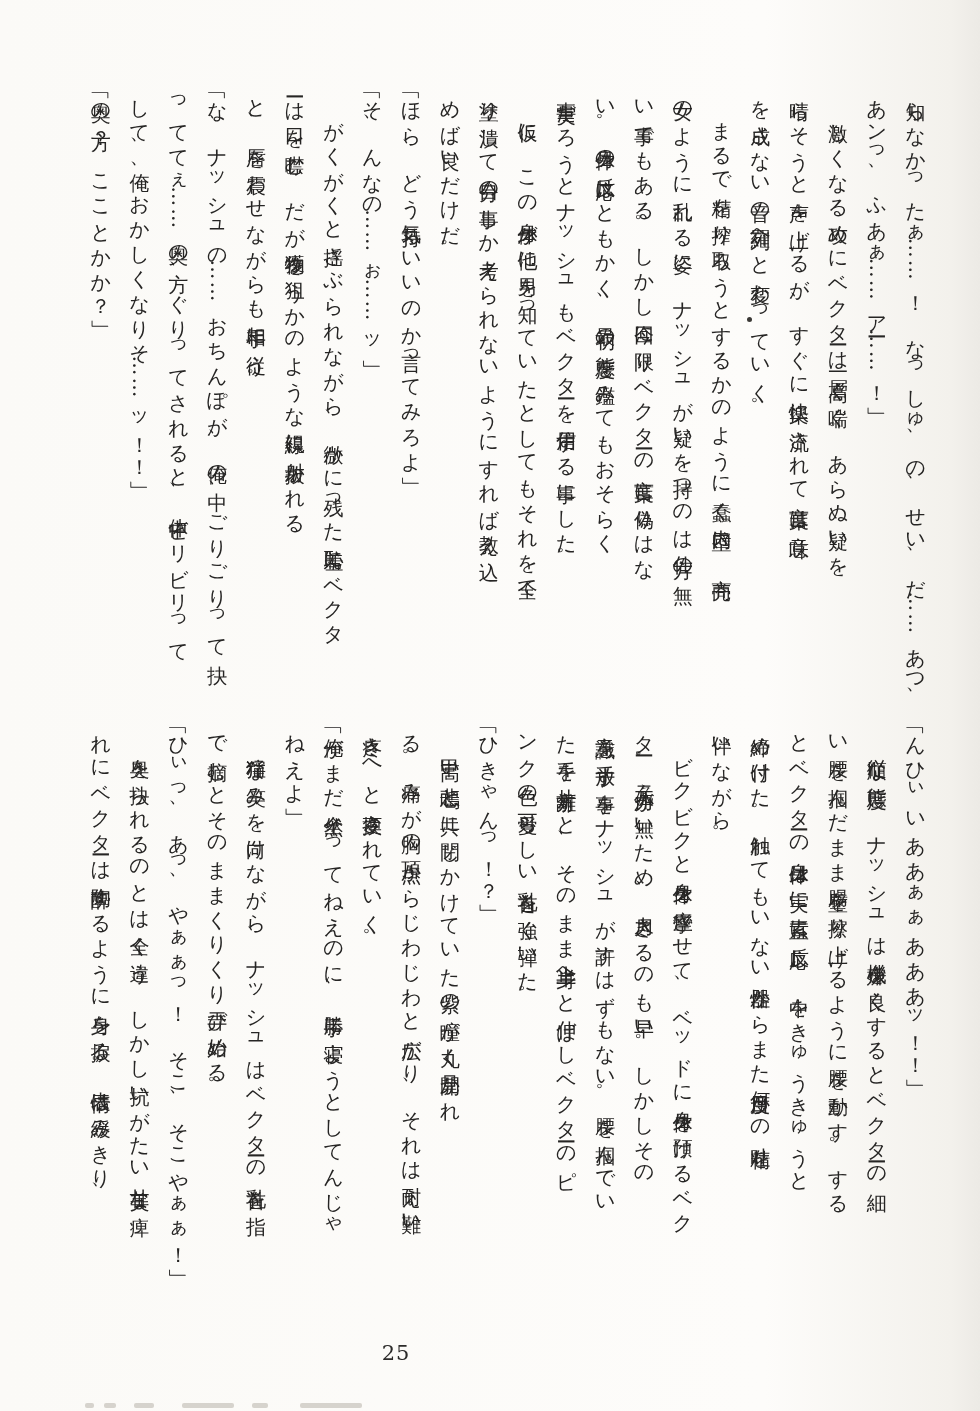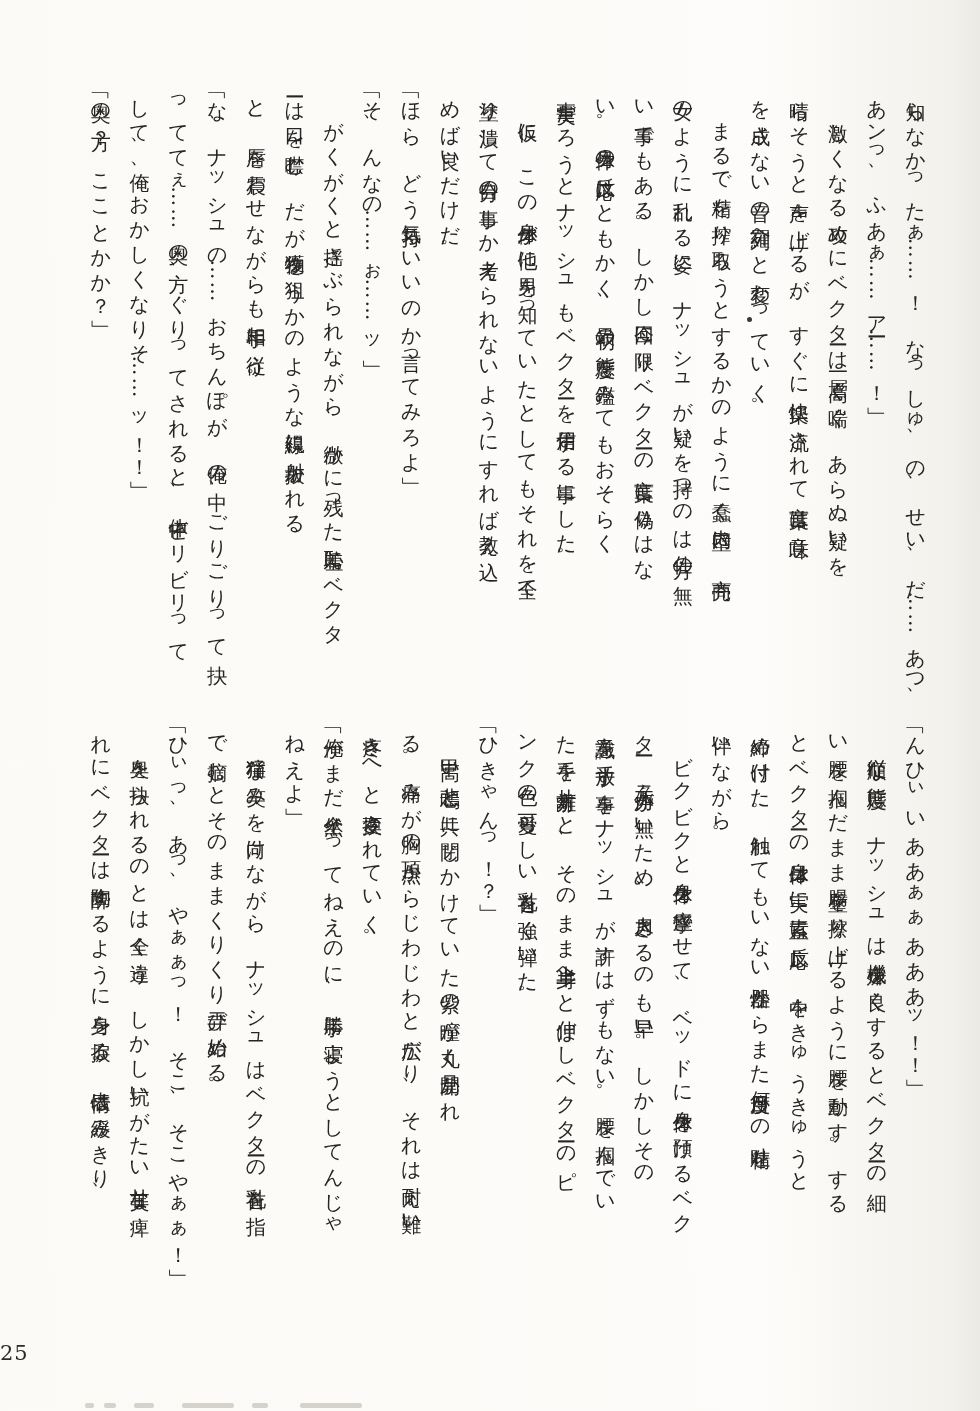--- a/index.html
+++ b/index.html
@@ -38,21 +38,21 @@
   #bottom-block {
     top: 721px;
     height: 600px;
     width: 856px;
   }
   #page-number {
     position: absolute;
     top: 1341px;
     left: 0;
     width: 792px;
-    text-align: left;
+    text-align: center;
     font-size: 21px;
     letter-spacing: 1px;
     color: #2c2b2a;
   }
   
   #ink-dot {
     position: absolute;
     left: 747px;
     top: 317px;
     width: 5px;

